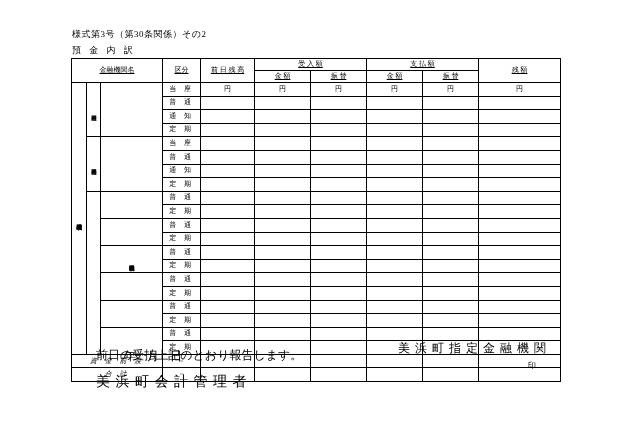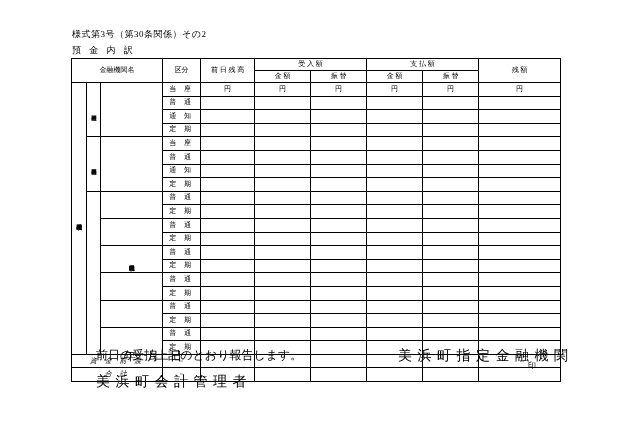--- a/index.html
+++ b/index.html
@@ -5,35 +5,35 @@
   html,body{margin:0;padding:0;background:#ffffff;}
   body{width:630px;height:439px;overflow:hidden;font-family:"Liberation Serif","DejaVu Serif",serif;color:#000;}
   #page{position:relative;width:630px;height:439px;}
 
   .doc-title{position:absolute;left:72px;top:28px;font-size:9px;letter-spacing:0.5px;white-space:nowrap;}
   .doc-subtitle{position:absolute;left:72px;top:44px;font-size:9px;letter-spacing:3px;white-space:nowrap;text-align:right;}
 
   table.main{position:absolute;left:71px;top:58px;border-collapse:collapse;table-layout:fixed;}
   table.main td,table.main th{border:1px solid #000;font-weight:normal;font-size:7px;padding:0;text-align:center;vertical-align:middle;line-height:1.05;}
 
-  .hdr{height:11px;}
+  .hdr{height:11px;text-decoration:underline;}
   .vlabel{writing-mode:vertical-rl;text-orientation:upright;letter-spacing:1px;font-size:7px;line-height:1;display:inline-block;}
   .vlabel.small{font-size:5px;letter-spacing:0px;}
   .vlabel.tiny{font-size:5.5px;letter-spacing:0px;}
   .rowcell{height:12.6px;}
   .kubun{letter-spacing:3px;font-size:7px;}
   .yen{text-align:right;padding-right:3px;font-size:7px;}
   .dash{font-size:8px;}
   .sum-label{letter-spacing:3px;font-size:7px;font-style:italic;}
 
   .footer{position:absolute;left:0;top:0;width:630px;}
   .f-line1{position:absolute;left:96px;top:347px;font-size:12px;white-space:nowrap;}
   .f-line2{position:absolute;left:124px;top:348px;font-size:12px;letter-spacing:4px;white-space:nowrap;text-align:right;}
   .f-line3{position:absolute;left:96px;top:373px;font-size:14px;letter-spacing:1px;white-space:nowrap;}
-  .f-right1{position:absolute;left:398px;top:347px;font-size:14px;letter-spacing:1px;white-space:nowrap;}
+  .f-right1{position:absolute;left:398px;top:340px;font-size:12px;letter-spacing:1px;white-space:nowrap;}
   .f-right2{position:absolute;left:528px;top:360px;font-size:8px;white-space:nowrap;}
 </style>
 </head>
 <body>
 
 <div id="page">
 
   <div class="doc-title">様式第3号（第30条関係）その2</div>
   <div class="doc-subtitle">預 金 内 訳</div>
 

